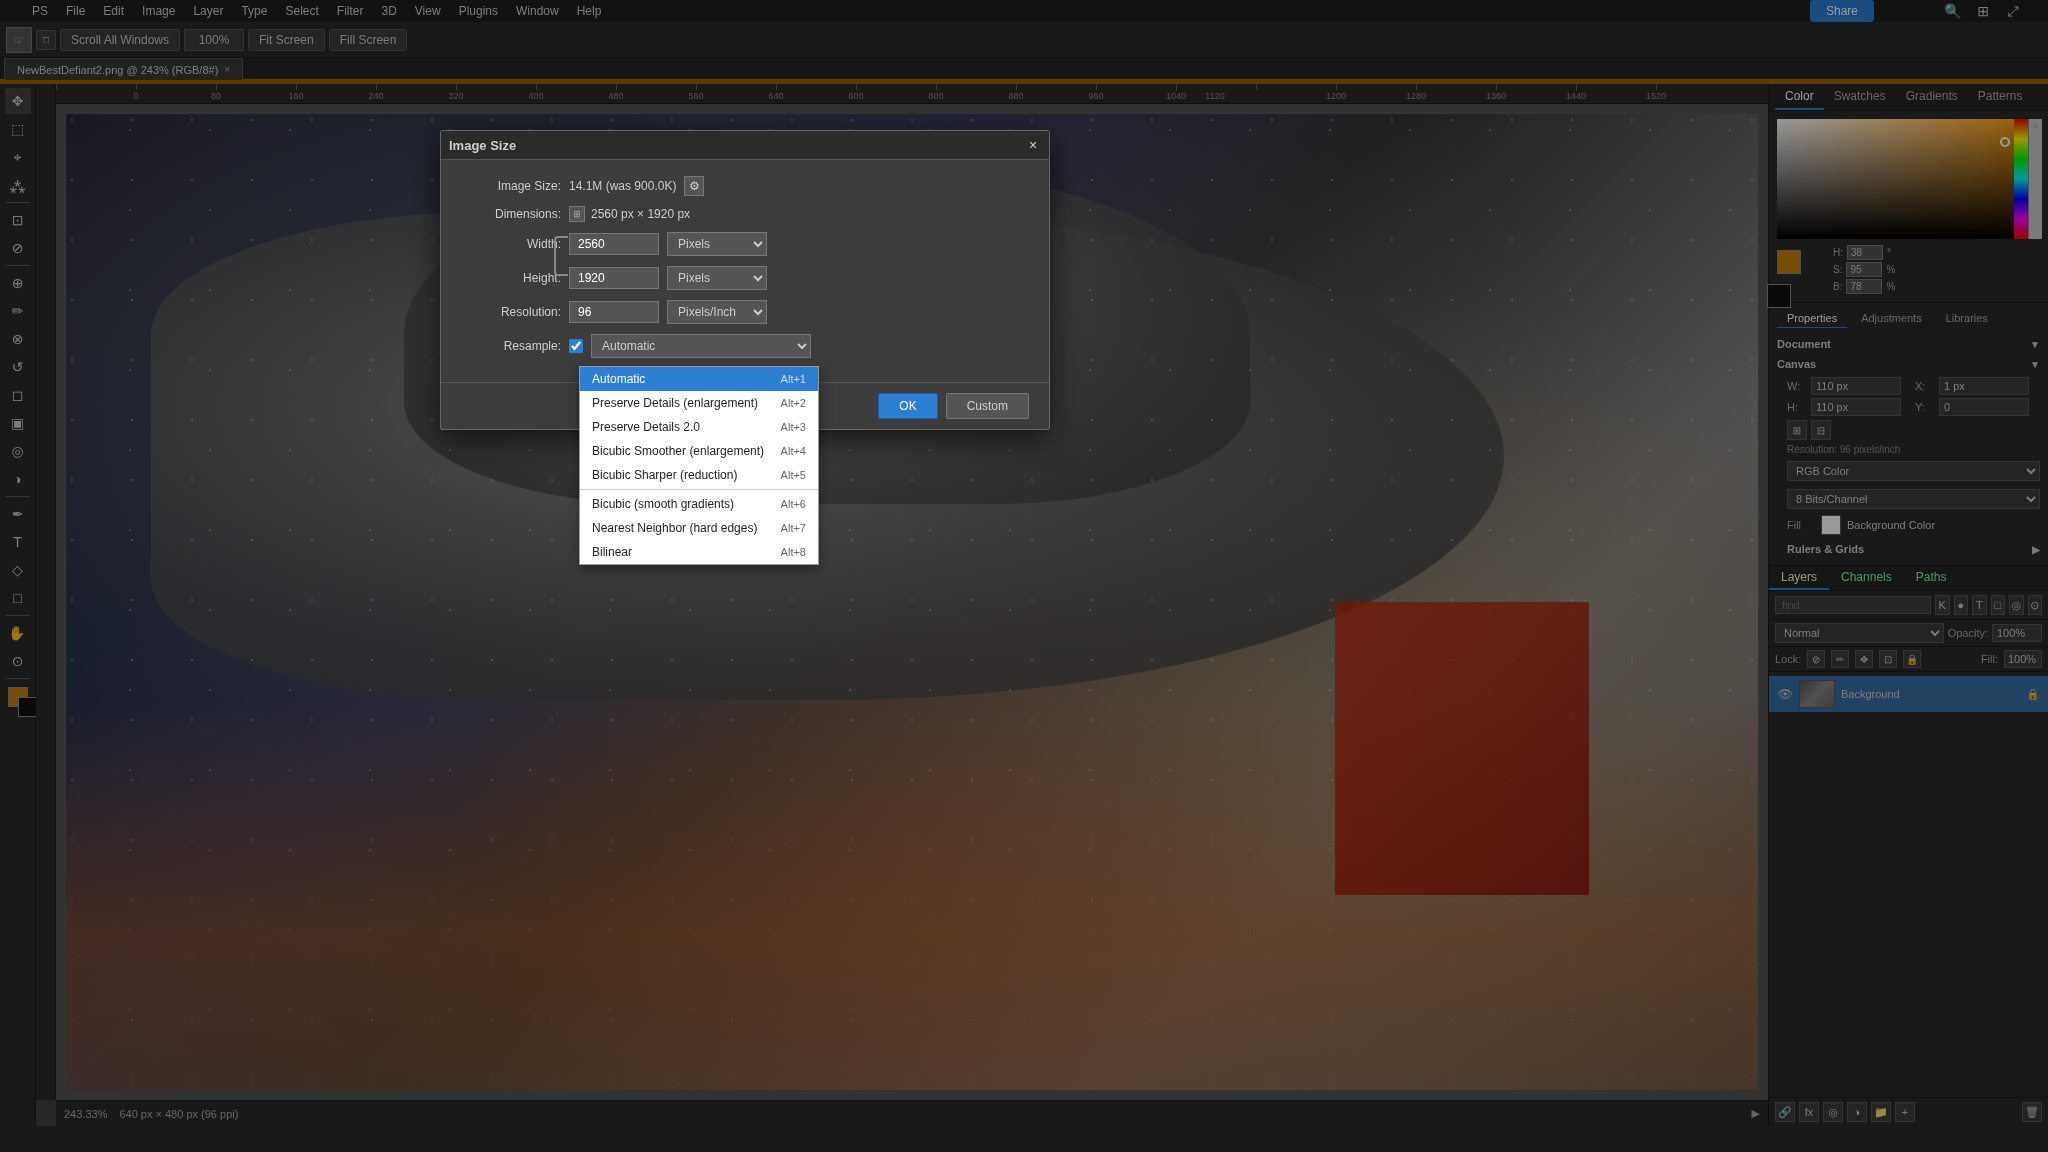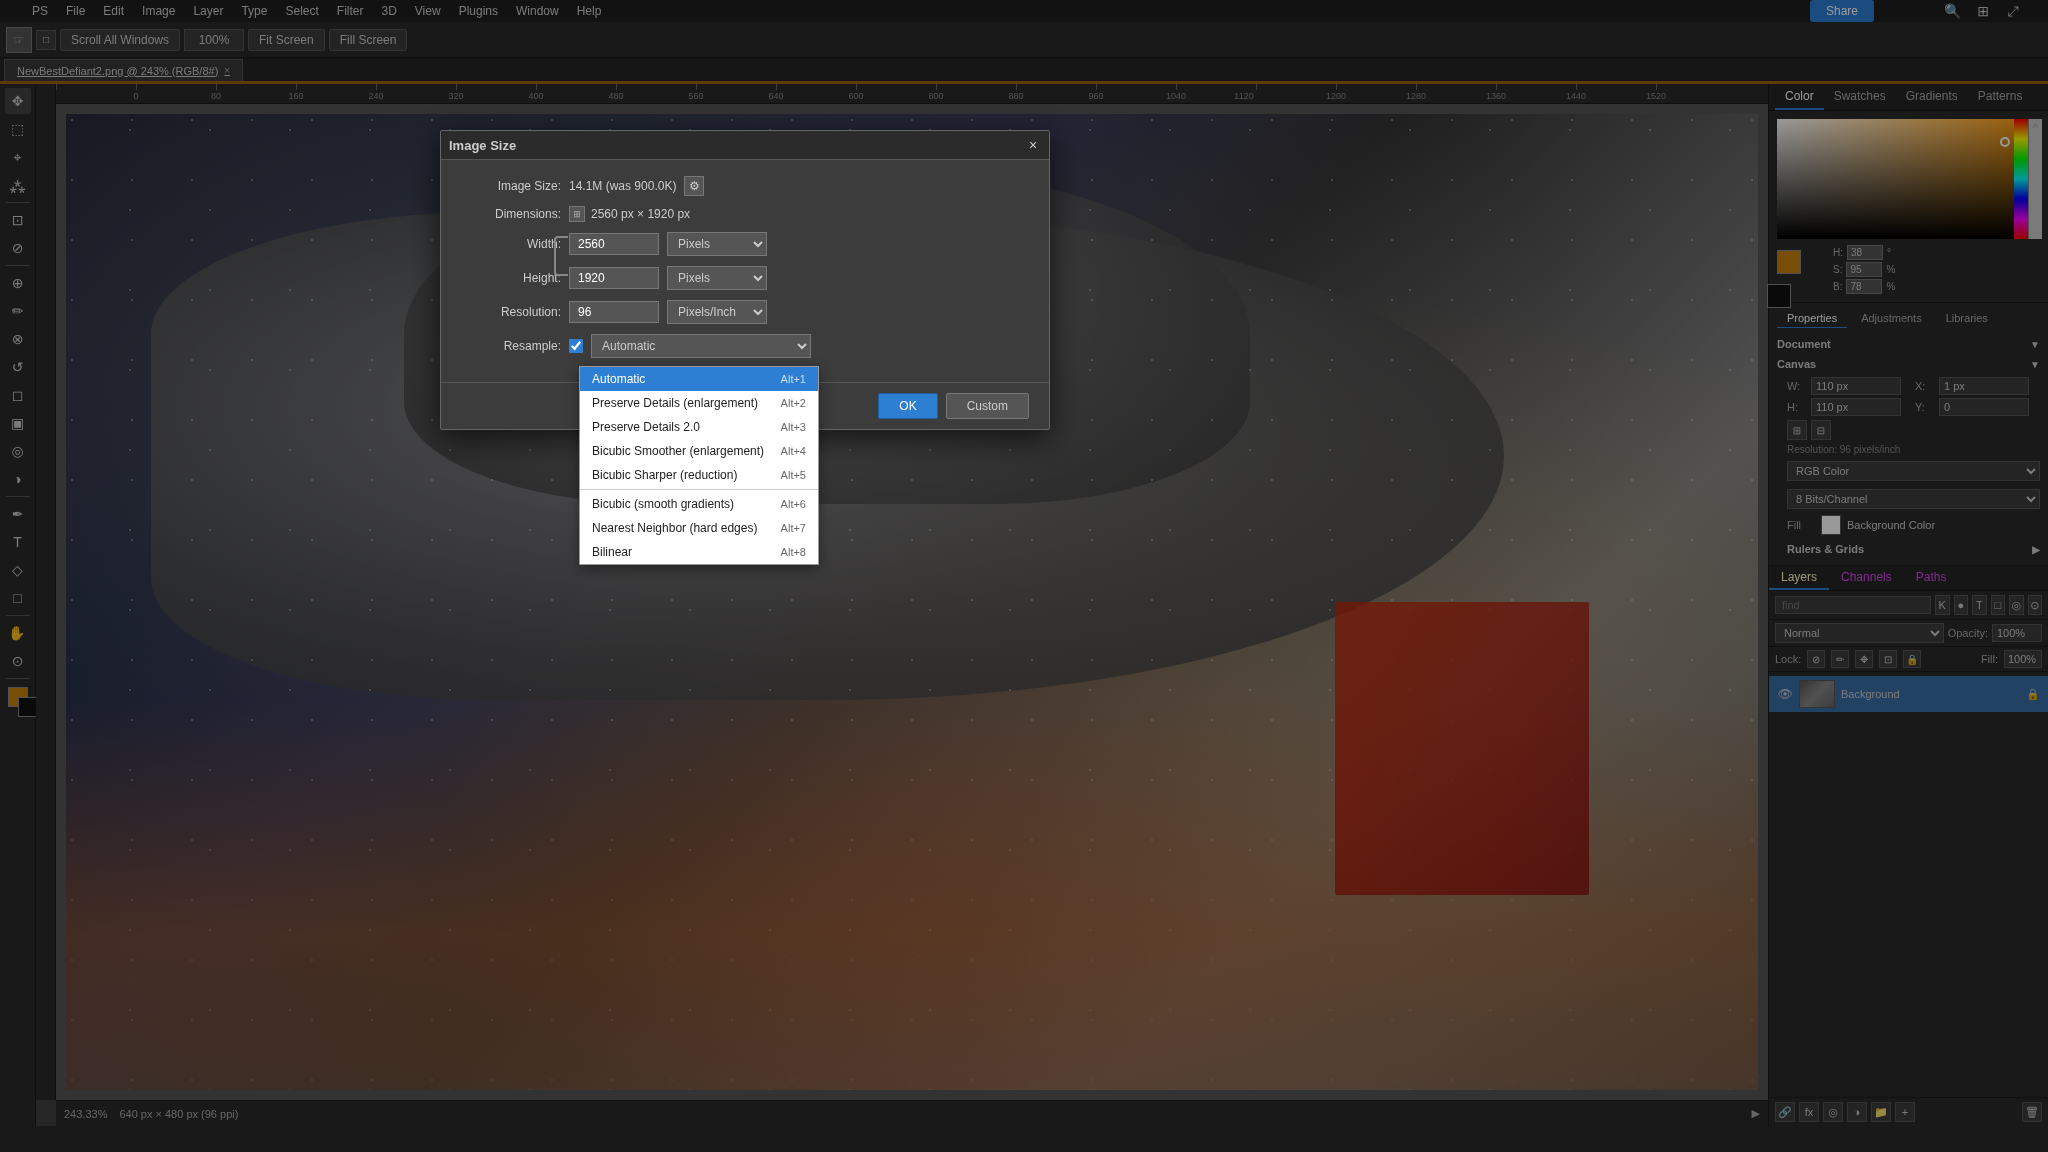--- a/index.html
+++ b/index.html
@@ -72,25 +72,24 @@
       border-radius: 3px;
       margin-left: auto;
       margin-right: 60px;
     }
 
     
     .tab-bar {
       width: 100%;
       height: 26px;
       background: #252525;
-      border-bottom: 3px solid #a16207;
-      display: flex;
-      align-items: flex-end;
+      border-bottom: 5px solid #a16207;
+      display: flex;
+      align-items: flex-start;
       padding: 0 4px;
-      text-decoration: underline;
     }
     .tab-item {
       background: #3a3a3a;
       border: 1px solid #555;
       border-bottom: none;
       color: #ccc;
       padding: 3px 12px;
       font-size: 11px;
       cursor: pointer;
       display: flex;
@@ -362,21 +361,21 @@
       overflow: hidden;
     }
     .layers-panel-tabs {
       display: flex;
       background: #252525;
       border-bottom: 1px solid #1a1a1a;
     }
     .layers-tab {
       padding: 4px 12px;
       font-size: 12px;
-      color: #d946ef;
+      color: #86efac;
       cursor: pointer;
     }
     .layers-tab.active { color: #fef9c3; border-bottom: 2px solid #2d7fd4; }
     .layers-toolbar {
       display: flex;
       align-items: center;
       gap: 4px;
       padding: 4px 6px;
       border-bottom: 1px solid #1a1a1a;
     }
@@ -816,21 +815,21 @@
           <div class="ruler-label" style="left: 800px;">600</div>
           <div class="ruler-tick" style="left: 880px;"></div>
           <div class="ruler-label" style="left: 880px;">800</div>
           <div class="ruler-tick" style="left: 960px;"></div>
           <div class="ruler-label" style="left: 960px;">880</div>
           <div class="ruler-tick" style="left: 1040px;"></div>
           <div class="ruler-label" style="left: 1040px;">960</div>
           <div class="ruler-tick" style="left: 1120px;"></div>
           <div class="ruler-label" style="left: 1120px;">1040</div>
           <div class="ruler-tick" style="left: 1200px;"></div>
-          <div class="ruler-label" style="left: 1188px;">1120</div>
+          <div class="ruler-label" style="left: 1159px;">1120</div>
           <div class="ruler-tick" style="left: 1280px;"></div>
           <div class="ruler-label" style="left: 1280px;">1200</div>
           <div class="ruler-tick" style="left: 1360px;"></div>
           <div class="ruler-label" style="left: 1360px;">1280</div>
           <div class="ruler-tick" style="left: 1440px;"></div>
           <div class="ruler-label" style="left: 1440px;">1360</div>
           <div class="ruler-tick" style="left: 1520px;"></div>
           <div class="ruler-label" style="left: 1520px;">1440</div>
           <div class="ruler-tick" style="left: 1600px;"></div>
           <div class="ruler-label" style="left: 1600px;">1520</div>

